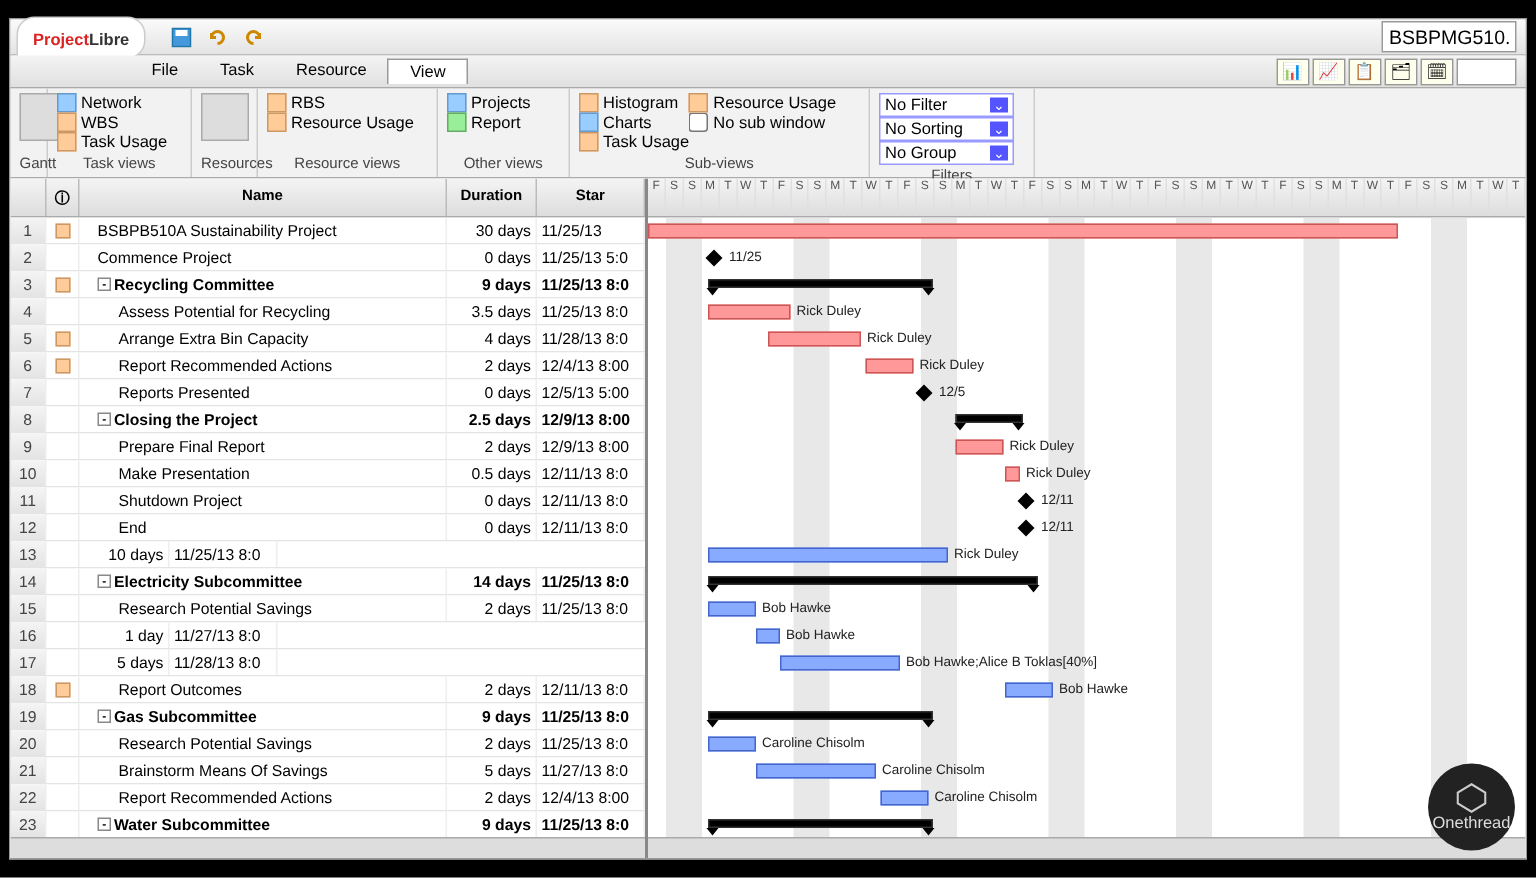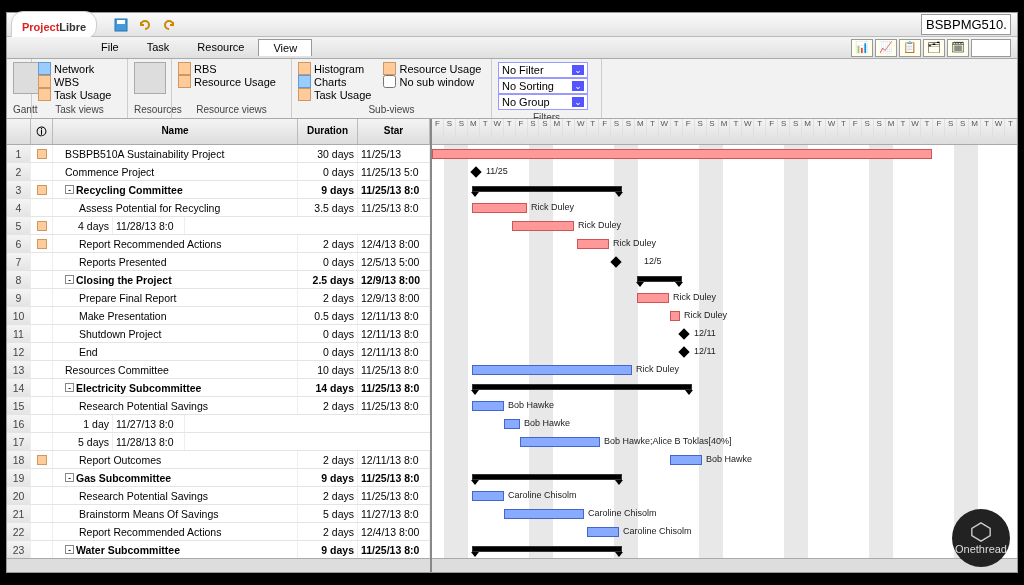--- a/index.html
+++ b/index.html
@@ -153,22 +153,35 @@
             <span class="rb-icon"></span>
             <span>RBS</span>
           </div>
         <div class="rb-item">
             <span class="rb-icon"></span>
             <span>Resource Usage</span>
           </div>
       </div>
       <div class="ribbon-label">Resource views</div>
     </div>
+    <div class="ribbon-group" style="width:88px">
+      <div>
+        <div class="rb-item">
+            <span class="rb-icon blue"></span>
+            <span>Projects</span>
+          </div>
+        <div class="rb-item">
+            <span class="rb-icon green"></span>
+            <span>Report</span>
+          </div>
+      </div>
+      <div class="ribbon-label">Other views</div>
+    </div>
     <div class="ribbon-group" style="width:200px">
-      <div style="display:flex;gap:12px">
+      <div style="display:flex;">
         <div>
           <div class="rb-item">
               <span class="rb-icon"></span>
               <span>Histogram</span>
             </div>
           <div class="rb-item">
               <span class="rb-icon blue"></span>
               <span>Charts</span>
             </div>
           <div class="rb-item">
@@ -248,20 +261,21 @@
             <div class="gc gc-ind"></div>
             <div class="gc gc-name" style="padding-left:26px">Assess Potential for Recycling</div>
             <div class="gc gc-dur">3.5 days</div>
             <div class="gc gc-start">11/25/13 8:0</div>
           </div>
           <div class="grow">
             <div class="gc gc-id">5</div>
             <div class="gc gc-ind">
               <span class="ind-icon"></span>
             </div>
+            <div class="gc gc-name" style="padding-left:26px">Arrange Extra Bin Capacity</div>
             <div class="gc gc-dur">4 days</div>
             <div class="gc gc-start">11/28/13 8:0</div>
           </div>
           <div class="grow">
             <div class="gc gc-id">6</div>
             <div class="gc gc-ind">
               <span class="ind-icon"></span>
             </div>
             <div class="gc gc-name" style="padding-left:26px">Report Recommended Actions</div>
             <div class="gc gc-dur">2 days</div>
@@ -305,21 +319,20 @@
           <div class="grow">
             <div class="gc gc-id">12</div>
             <div class="gc gc-ind"></div>
             <div class="gc gc-name" style="padding-left:26px">End</div>
             <div class="gc gc-dur">0 days</div>
             <div class="gc gc-start">12/11/13 8:0</div>
           </div>
           <div class="grow">
             <div class="gc gc-id">13</div>
             <div class="gc gc-ind"></div>
-            <div class="gc gc-name" style="padding-left:12px">Resources Committee</div>
             <div class="gc gc-dur">10 days</div>
             <div class="gc gc-start">11/25/13 8:0</div>
           </div>
           <div class="grow">
             <div class="gc gc-id">14</div>
             <div class="gc gc-ind"></div>
             <div class="gc gc-name summary" style="padding-left:12px"><span class="expand">-</span>Electricity Subcommittee</div>
             <div class="gc gc-dur summary">14 days</div>
             <div class="gc gc-start summary">11/25/13 8:0</div>
           </div>
@@ -468,21 +481,21 @@
           <div class="gbar-row" style="top: 72px;">
             <div class="gbar crit" style="left: 80px; width: 62px;"></div>
             <div class="blabel" style="left: 146px;">Rick Duley</div>
           </div>
           <div class="gbar-row" style="top: 90px;">
             <div class="gbar crit" style="left: 145px; width: 32px;"></div>
             <div class="blabel" style="left: 181px;">Rick Duley</div>
           </div>
           <div class="gbar-row" style="top: 108px;">
             <div class="milestone" style="left: 180px;"></div>
-            <div class="blabel" style="left: 212px;">12/5</div>
+            <div class="blabel" style="left: 194px;">12/5</div>
           </div>
           <div class="gbar-row" style="top: 126px;">
             <div class="gbar sum" style="left: 205px; width: 45px;"></div>
           </div>
           <div class="gbar-row" style="top: 144px;">
             <div class="gbar crit" style="left: 205px; width: 32px;"></div>
             <div class="blabel" style="left: 241px;">Rick Duley</div>
           </div>
           <div class="gbar-row" style="top: 162px;">
             <div class="gbar crit" style="left: 238px; width: 10px;"></div>

